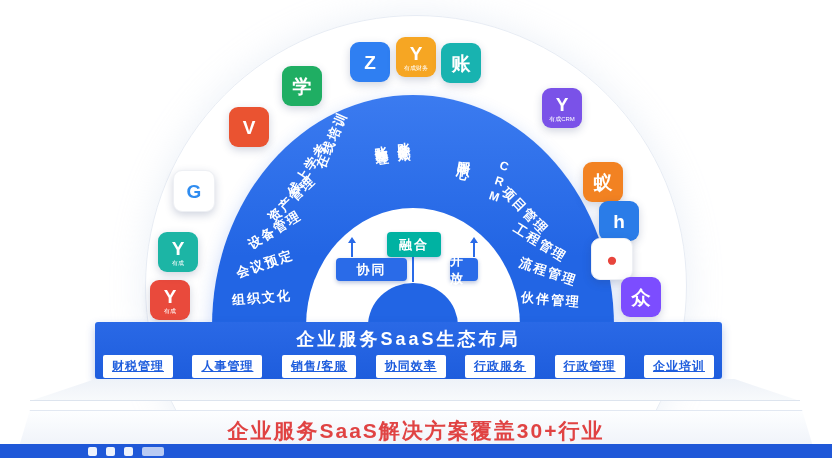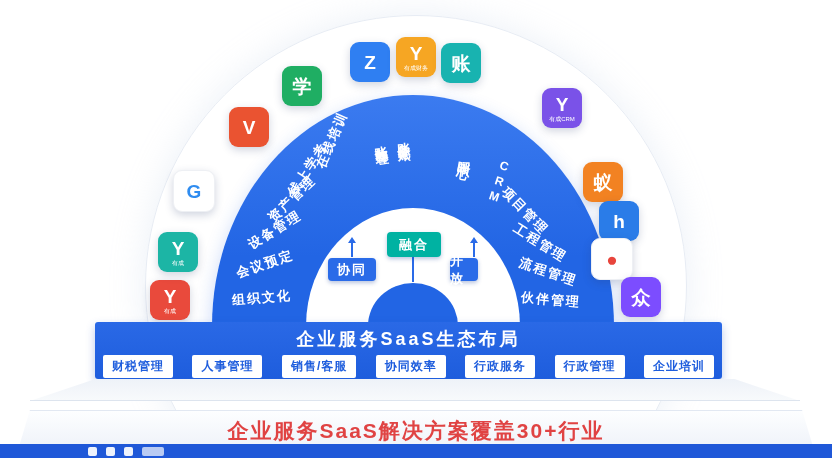--- a/index.html
+++ b/index.html
@@ -38,21 +38,21 @@
   .k10{left:493px;top:202px;transform:rotate(46deg);}
   .k11{left:508px;top:234px;transform:rotate(32deg);}
   .k12{left:516px;top:263px;transform:rotate(19deg);}
   .k13{left:519px;top:291px;transform:rotate(5deg);}
 
   
   .pill{position:absolute;border-radius:4px;color:#fff;font-size:13px;font-weight:bold;
         display:flex;align-items:center;justify-content:center;letter-spacing:2px;
         box-shadow:0 2px 4px rgba(20,60,150,.30);}
   .fusion-box{left:387px;top:232px;width:54px;height:25px;background:var(--accent-teal,#00b2a2);}
-  .collab-box{left:328px;top:258px;width:48px;height:23px;background:#2a6be8;}
+  .collab-box{left:336px;top:258px;width:71px;height:23px;background:#2a6be8;}
   .open-box{left:450px;top:258px;width:28px;height:23px;background:#2a6be8;}
   .arrow{position:absolute;width:2px;background:#2a6be8;}
   .arrow::before{content:"";position:absolute;top:-6px;left:-3px;
                  border-left:4px solid transparent;border-right:4px solid transparent;
                  border-bottom:6px solid #2a6be8;}
   .arrow-fusion{left:412px;top:257px;height:25px;}
   .arrow-collab{left:351px;top:243px;height:14px;}
   .arrow-open{left:473px;top:243px;height:14px;}
 
   
@@ -69,21 +69,21 @@
   .p2,.p11{border:1px solid #eef0f4;}
 
   
   .banner{position:absolute;left:95px;top:322px;width:627px;height:57px;border-radius:3px;
           background:linear-gradient(180deg,#2a69e6,var(--banner-blue,#1e5ddd));
           box-shadow:0 4px 10px rgba(30,80,190,.30);}
   .banner-title{height:33px;display:flex;align-items:center;justify-content:center;
                 color:#fff;font-size:18px;font-weight:bold;letter-spacing:3px;}
   .category-row{display:flex;justify-content:space-between;padding:0 8px;}
   .cat-box{background:#fff;color:var(--banner-blue,#1e5ddd);font-size:12px;font-weight:bold;
-           padding:3px 9px;border-radius:2px;letter-spacing:1px;white-space:nowrap;}
+           padding:3px 9px;border-radius:2px;letter-spacing:1px;white-space:nowrap;text-decoration:underline;}
 
   
   .platform{position:absolute;left:30px;top:379px;width:770px;height:22px;
             background:linear-gradient(180deg,#eef2f8,#f8fafc);
             clip-path:polygon(8.5% 0,91.5% 0,100% 100%,0 100%);}
   .platform-edge{position:absolute;left:30px;top:400px;width:770px;height:1px;background:#dde4ee;}
   .bottom-band{position:absolute;left:18px;top:403px;width:796px;height:39px;
                background:linear-gradient(180deg,#fdfeff,#eef2f9);
                clip-path:polygon(1.5% 0,98.5% 0,100% 100%,0 100%);
                border-top:1px solid #e2e8f2;display:flex;align-items:center;justify-content:center;margin-top:7px;}

